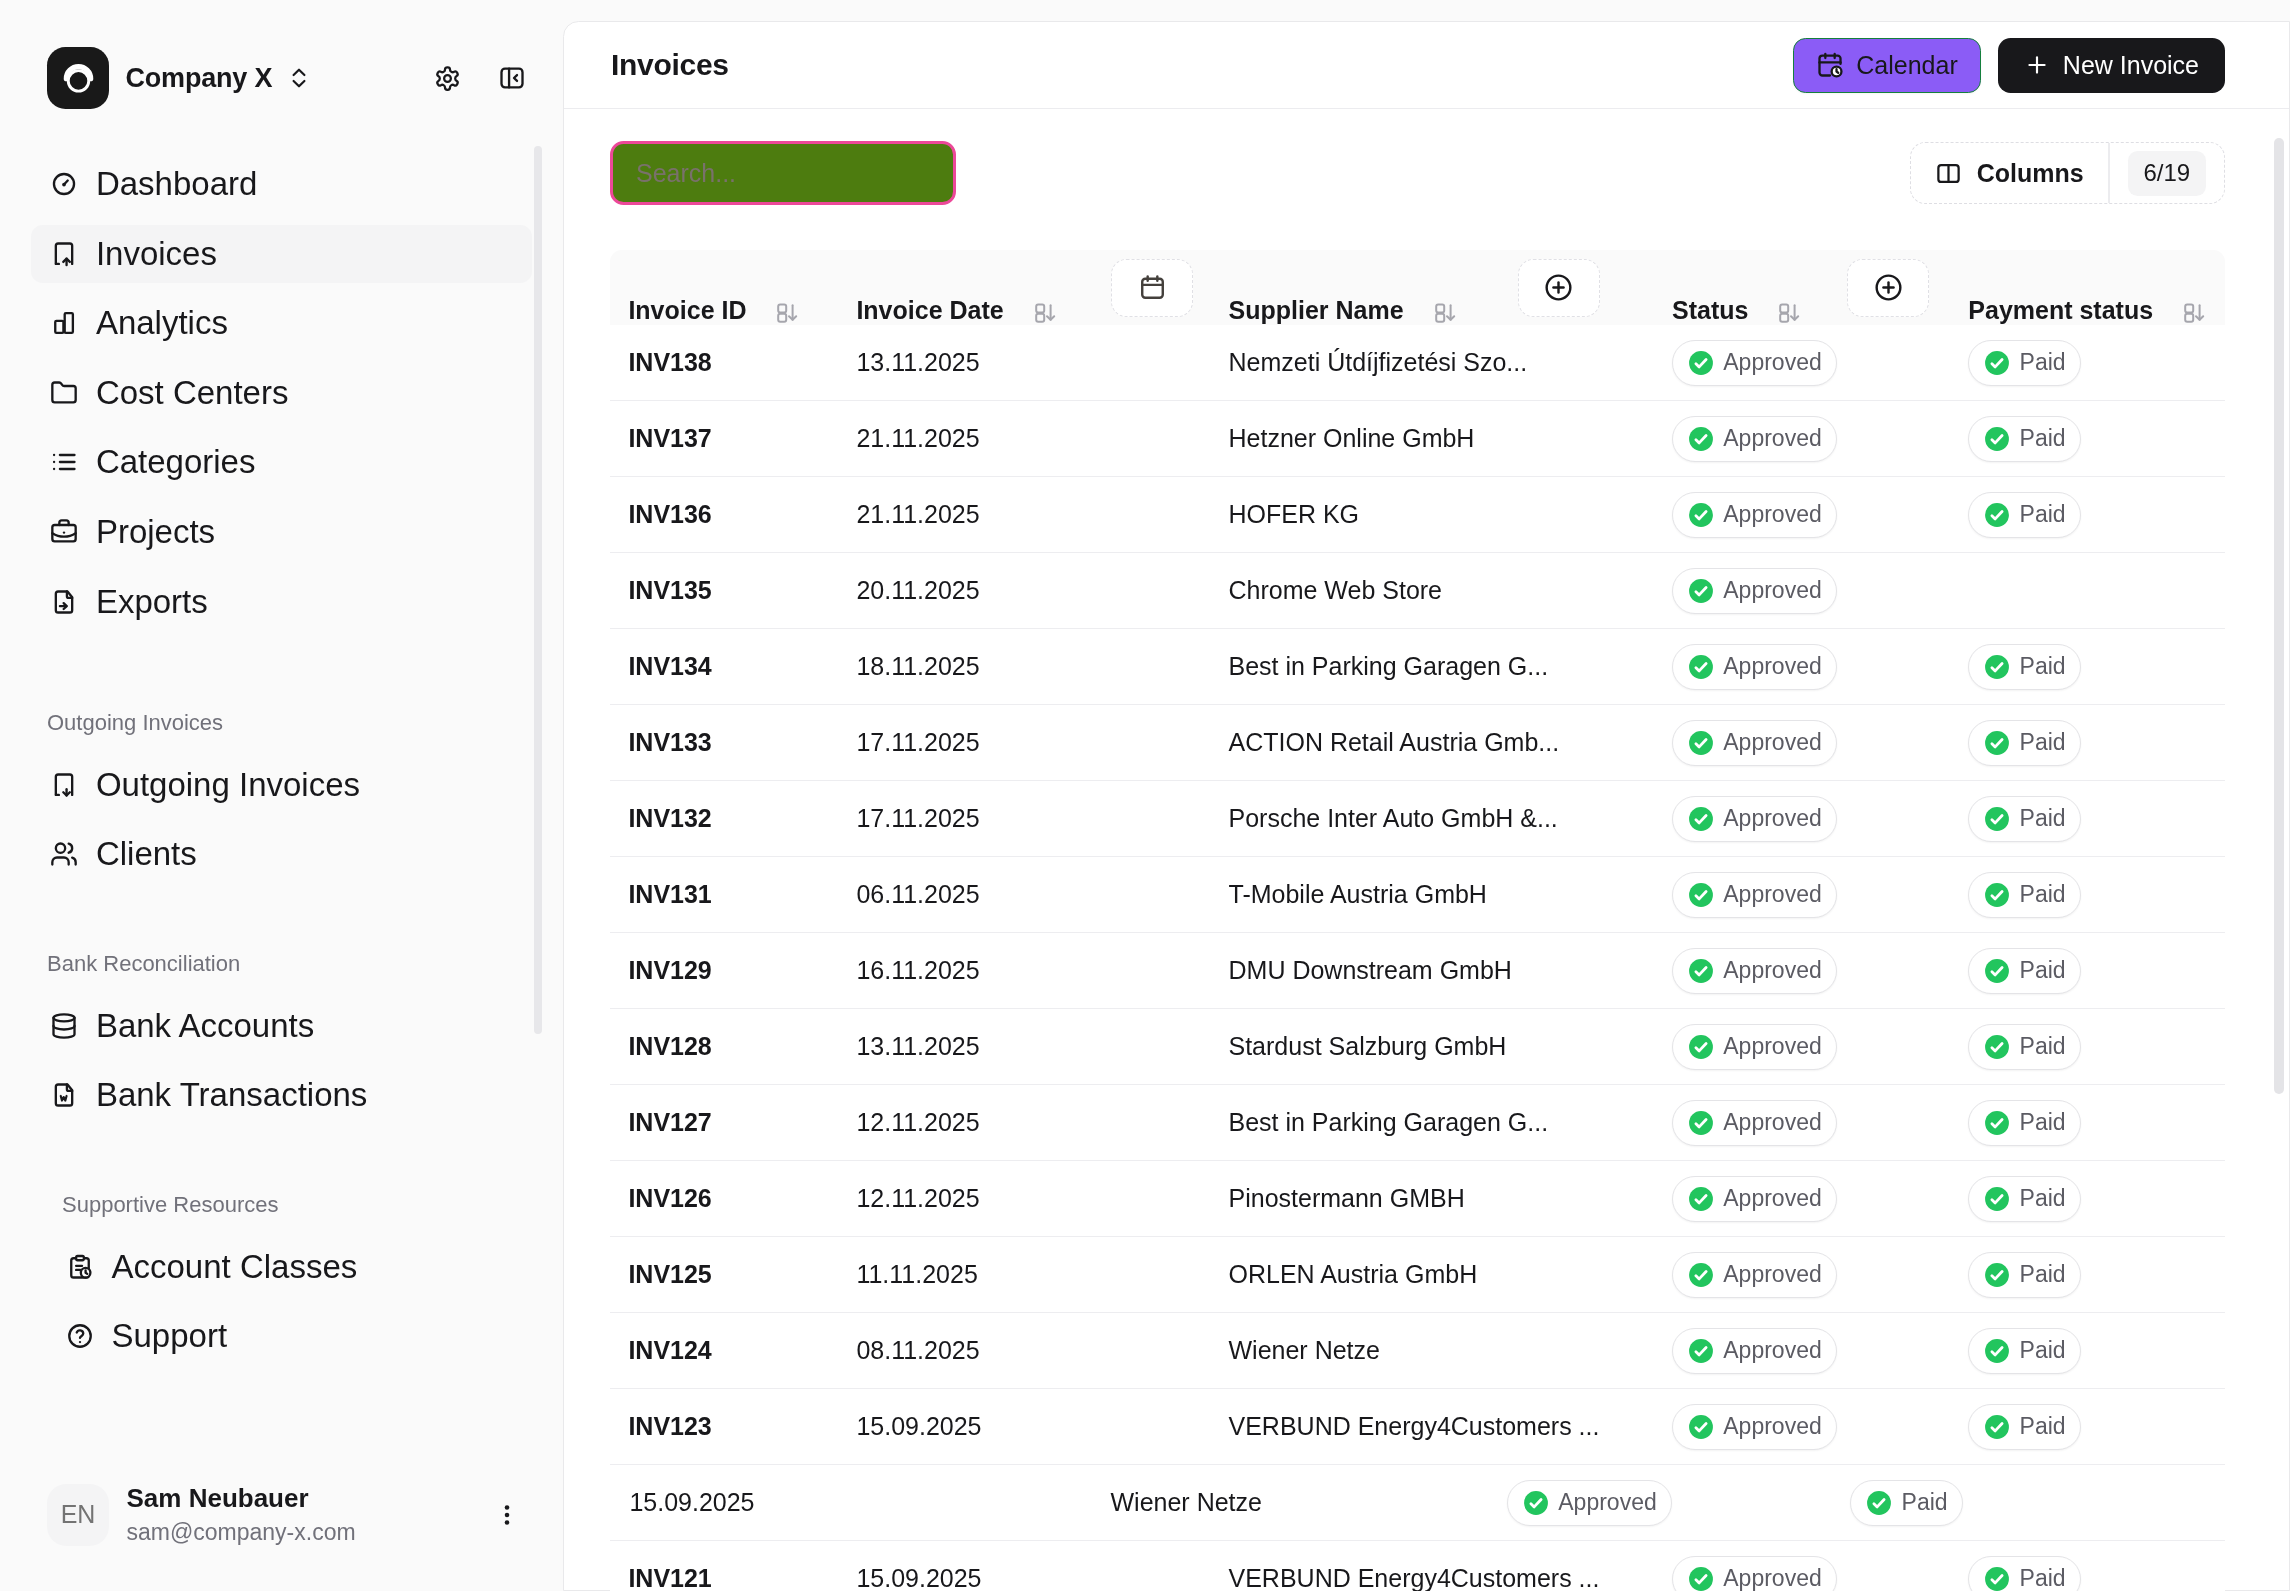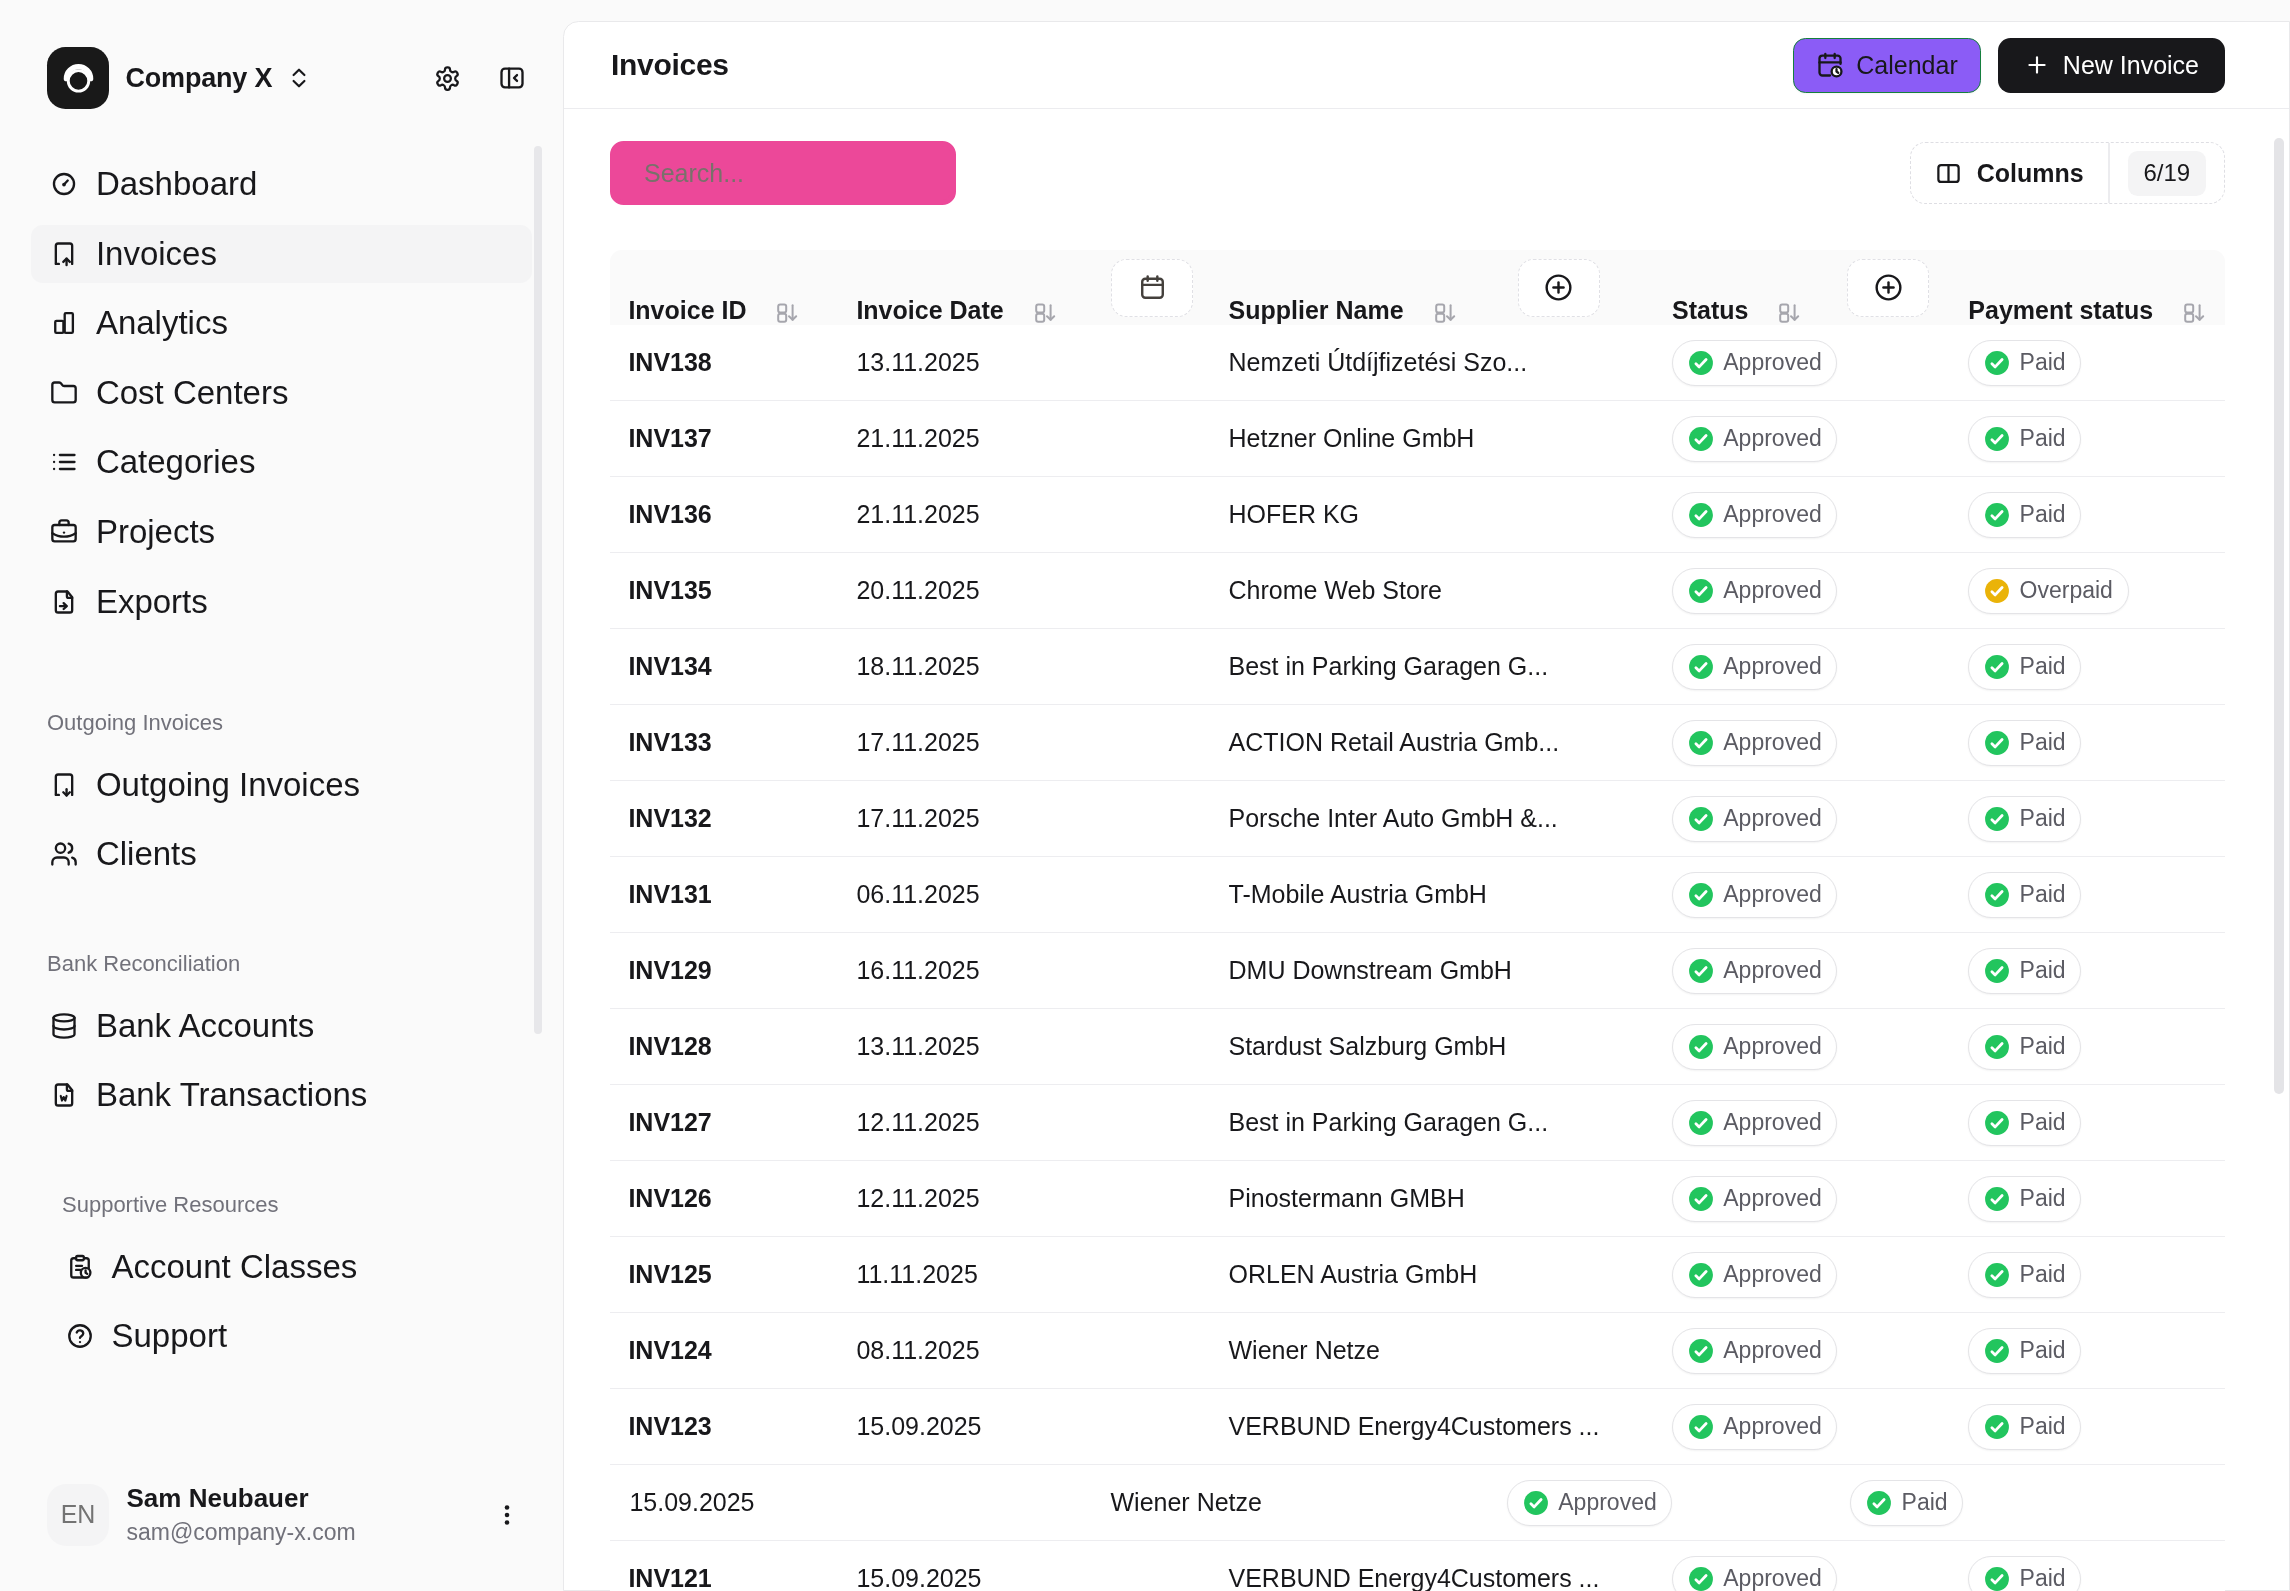--- a/index.html
+++ b/index.html
@@ -44,21 +44,21 @@
   .card-header { height:87px; border-bottom:1px solid #ECECEF; display:flex; align-items:center; padding:0 64px 0 47px; }
   .page-title { font-size:30px; font-weight:600; letter-spacing:-0.3px; }
   .header-actions { margin-left:auto; display:flex; gap:17.5px; }
   .btn { display:inline-flex; align-items:center; gap:12.6px; height:55px; border-radius:12.6px; font-size:25px; font-weight:500; cursor:pointer; white-space:nowrap; }
   .btn-outline { background:#8b5cf6; border:1px solid #15803d; padding:0 22px; color:#18181B; box-shadow:0 1px 1.9px rgba(0,0,0,0.04); }
   .btn-outline svg { width:28px; height:28px; }
   .btn-dark { background:#18181B; border:none; color:#fff; padding:0 26px; }
   .btn-dark svg { width:26px; height:26px; }
 
   .toolbar { display:flex; justify-content:space-between; align-items:center; margin:32px 64px 0 46px; }
-  .search-input { width:346px; height:64px; border:5px solid #ec4899; border-radius:13.6px; font-size:25px; padding:0 29px; color:#18181B; outline:none; background:#ec4899; }
+  .search-input { width:346px; height:64px; border:3px solid #ec4899; border-radius:13.6px; font-size:25px; padding:0 23px; color:#18181B; outline:none; background:#4d7c0f; }
   .search-input::placeholder { color:#79716B; }
   .columns-pill { display:flex; align-items:stretch; height:62px; border:1.9px dashed #DEDEE3; border-radius:15.5px; background:#fff; cursor:pointer; }
   .cp-left { display:flex; align-items:center; gap:14.6px; padding:0 24px; font-size:25px; font-weight:600; }
   .cp-left svg { width:27px; height:27px; }
   .cp-div { width:1.9px; background:#ECECEF; }
   .cp-right { display:flex; align-items:center; padding:0 18.4px; }
   .cp-chip { background:#F4F4F5; border-radius:9.7px; padding:8.7px 15.5px; font-size:24px; font-weight:500; }
 
   
   .table { margin:45px 64px 0 46px; }
@@ -541,31 +541,20 @@
               <span class="dot">
                 <svg viewBox="0 0 24 24">
                   <circle cx="12" cy="12" r="11" fill="#22C55E"></circle>
                   <path d="M7.3 12.6l3 3 6.4-6.8" stroke="#fff" stroke-width="2.6" fill="none" stroke-linecap="round" stroke-linejoin="round"></path>
                 </svg>
               </span>
               <span class="blabel">Approved</span>
             </span>
     </div>
     <div class="td"></div>
-    <div class="td td-payment">
-      <span class="badge">
-              <span class="dot">
-                <svg viewBox="0 0 24 24">
-                  <circle cx="12" cy="12" r="11" fill="#EAB308"></circle>
-                  <path d="M7.3 12.6l3 3 6.4-6.8" stroke="#fff" stroke-width="2.6" fill="none" stroke-linecap="round" stroke-linejoin="round"></path>
-                </svg>
-              </span>
-              <span class="blabel">Overpaid</span>
-            </span>
-    </div>
   </div>
         <div class="trow grid8">
     <div class="td td-id">INV134</div>
     <div class="td td-date">18.11.2025</div>
     <div class="td"></div>
     <div class="td td-supplier">Best in Parking Garagen G...</div>
     <div class="td"></div>
     <div class="td td-status">
       <span class="badge">
               <span class="dot">

